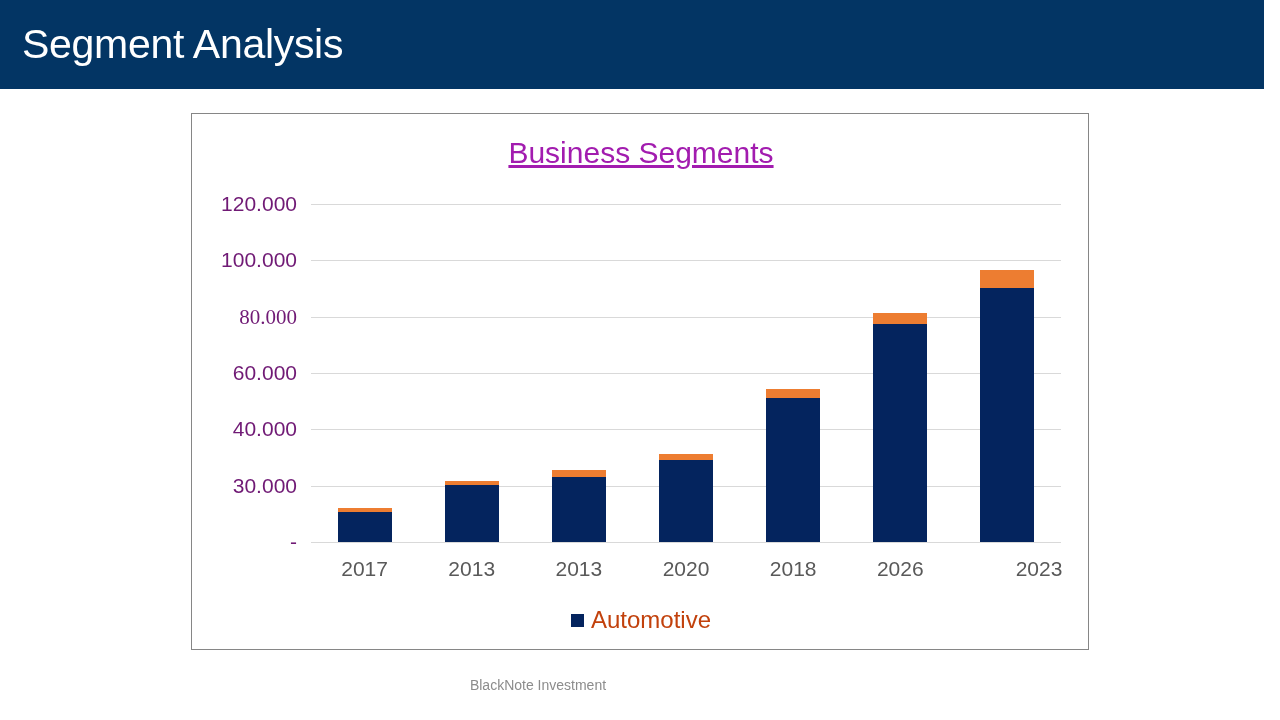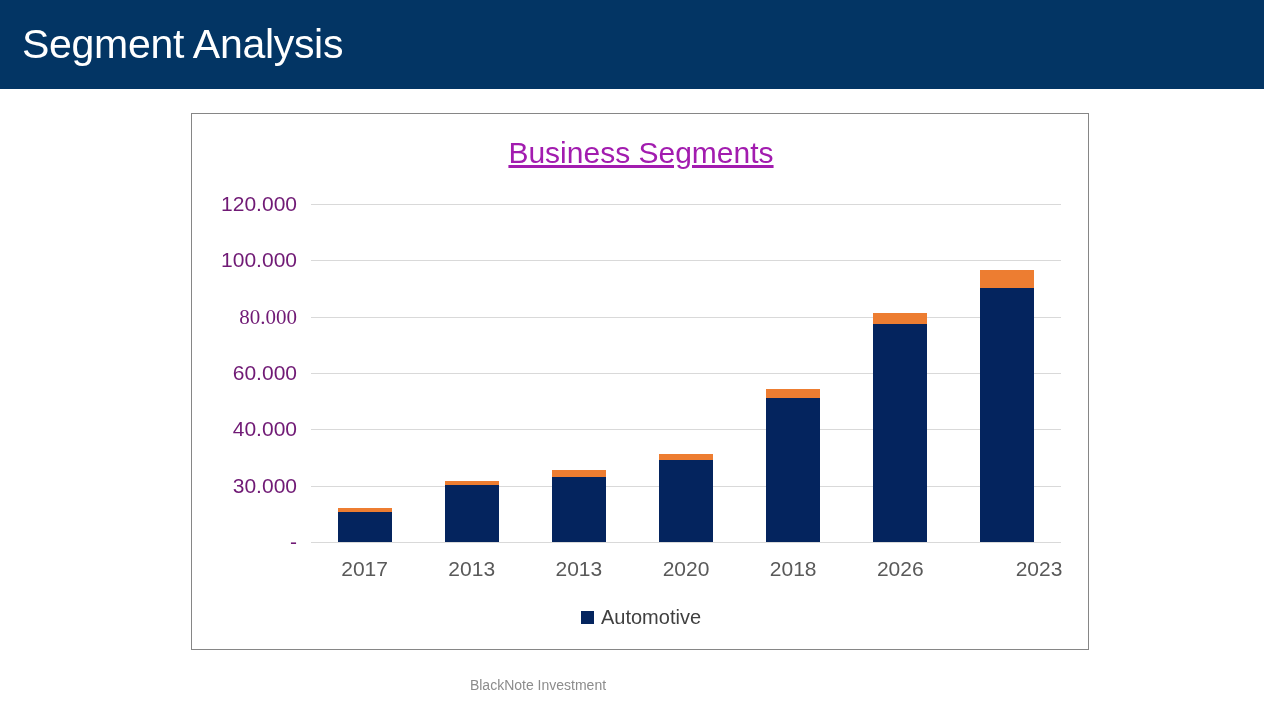--- a/index.html
+++ b/index.html
@@ -154,22 +154,22 @@
     display: flex;
     align-items: center;
     gap: 7px;
   }
   .legend-swatch {
     width: 13px;
     height: 13px;
     flex: 0 0 13px;
   }
   .legend-label {
-    font-size: 20px;
-    color: #404040;
+    font-size: 24px;
+    color: #c2410c;
     white-space: nowrap;
     text-align: right;
   }
 
   
   #footer-text {
     position: absolute;
     left: 0;
     top: 677px;
     width: 1076px;

